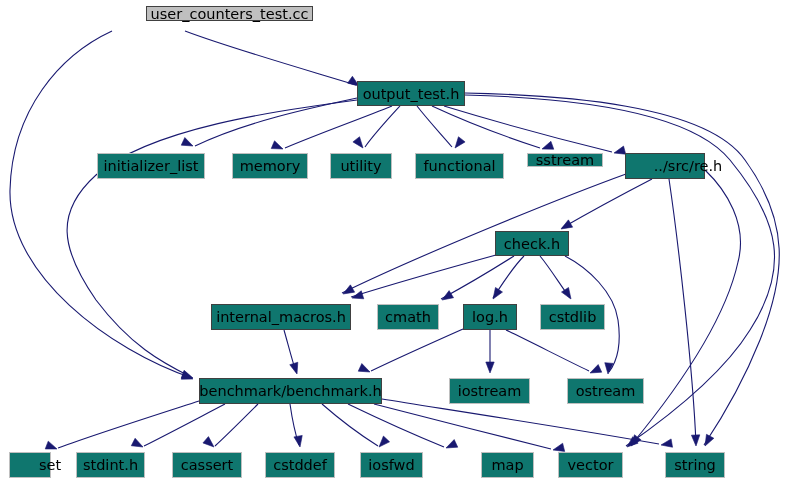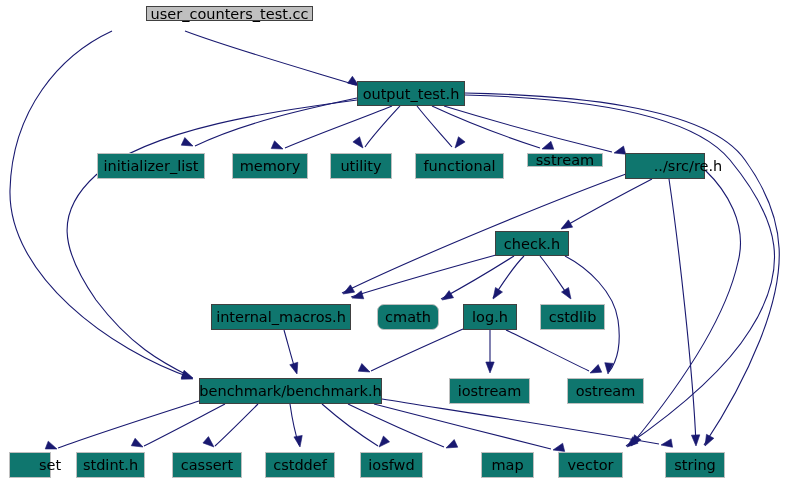--- a/index.html
+++ b/index.html
@@ -108,21 +108,21 @@
       </div>
       <div class="node-box hdr" style="left: 625px; top: 153px; width: 80px; height: 26px; padding-left: 46px;">
         <span>../src/re.h</span>
       </div>
       <div class="node-box hdr" style="left: 495px; top: 231px; width: 74px; height: 25px;">
         <span>check.h</span>
       </div>
       <div class="node-box hdr" style="left: 211px; top: 304px; width: 140px; height: 26px;">
         <span>internal_macros.h</span>
       </div>
-      <div class="node-box" style="left: 377px; top: 304px; width: 62px; height: 26px; border-radius: 7px;">
+      <div class="node-box" style="left: 377px; top: 304px; width: 62px; height: 26px;">
         <span>cmath</span>
       </div>
       <div class="node-box hdr" style="left: 463px; top: 304px; width: 54px; height: 26px;">
         <span>log.h</span>
       </div>
       <div class="node-box" style="left: 540px; top: 304px; width: 65px; height: 26px;">
         <span>cstdlib</span>
       </div>
       <div class="node-box hdr" style="left: 199px; top: 378px; width: 183px; height: 26px;">
         <span>benchmark/benchmark.h</span>

